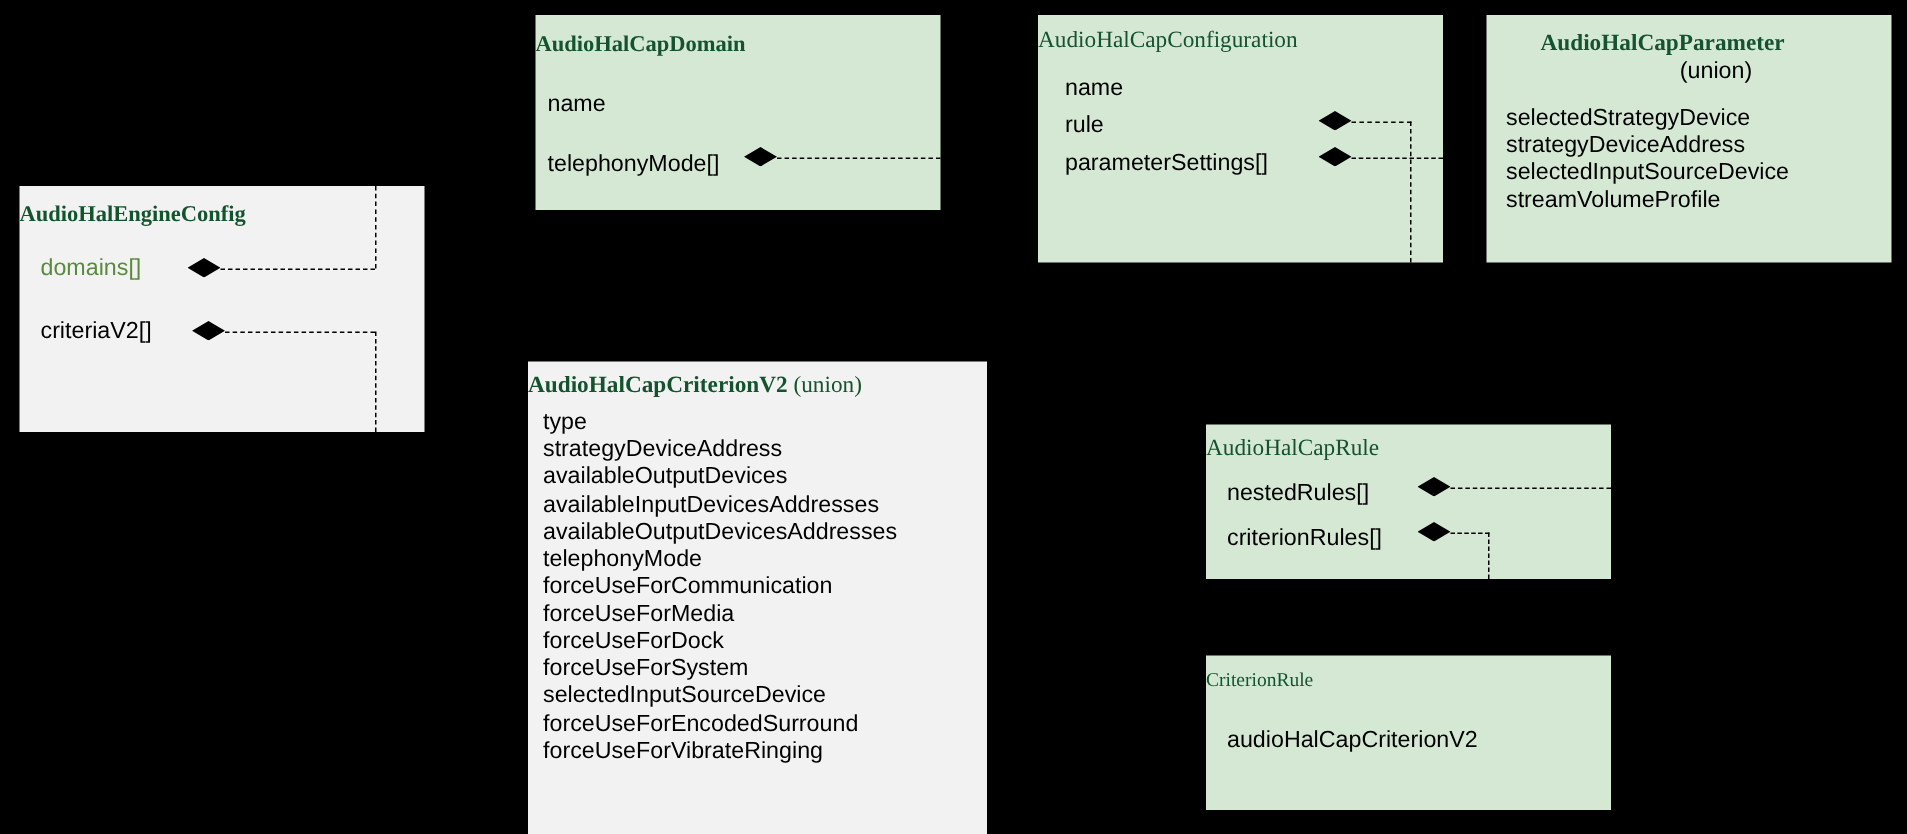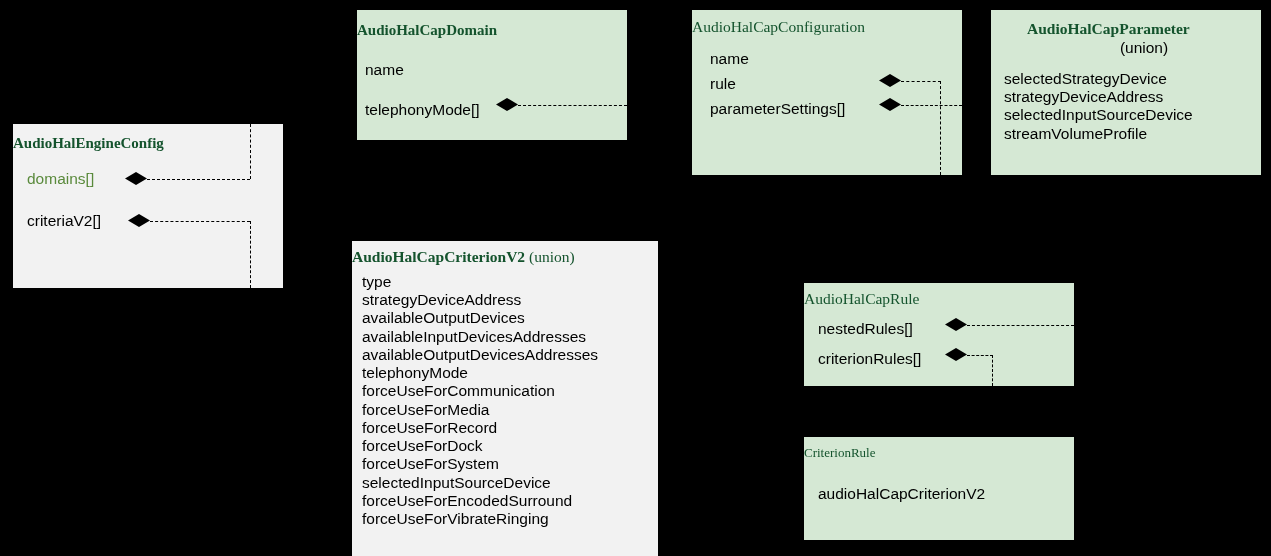--- a/index.html
+++ b/index.html
@@ -135,21 +135,20 @@
     </div>
     <div class="attr-list" style="left:10px; top:32px; font-size:15.5px;">
       <div>type</div>
       <div>strategyDeviceAddress</div>
       <div>availableOutputDevices</div>
       <div>availableInputDevicesAddresses</div>
       <div>availableOutputDevicesAddresses</div>
       <div>telephonyMode</div>
       <div>forceUseForCommunication</div>
       <div>forceUseForMedia</div>
-      <div>forceUseForRecord</div>
       <div>forceUseForDock</div>
       <div>forceUseForSystem</div>
       <div>selectedInputSourceDevice</div>
       <div>forceUseForEncodedSurround</div>
       <div>forceUseForVibrateRinging</div>
     </div>
   </div>
 
   <div class="uml-box box-green" style="left:804px; top:283px; width:270px; height:103px;">
     <div class="box-title plain" style="font-size:15.5px; margin-top:7px;">AudioHalCapRule</div>

